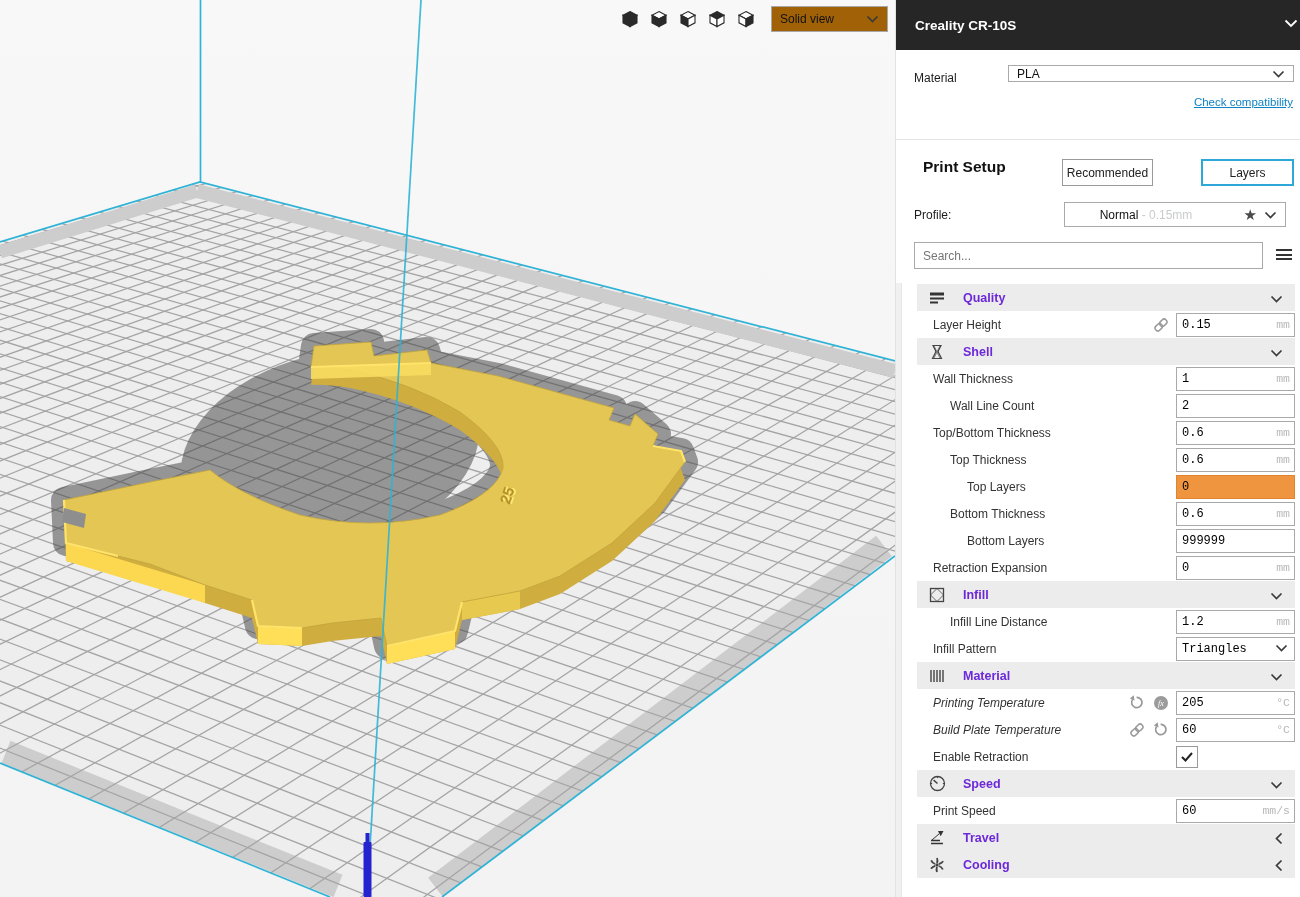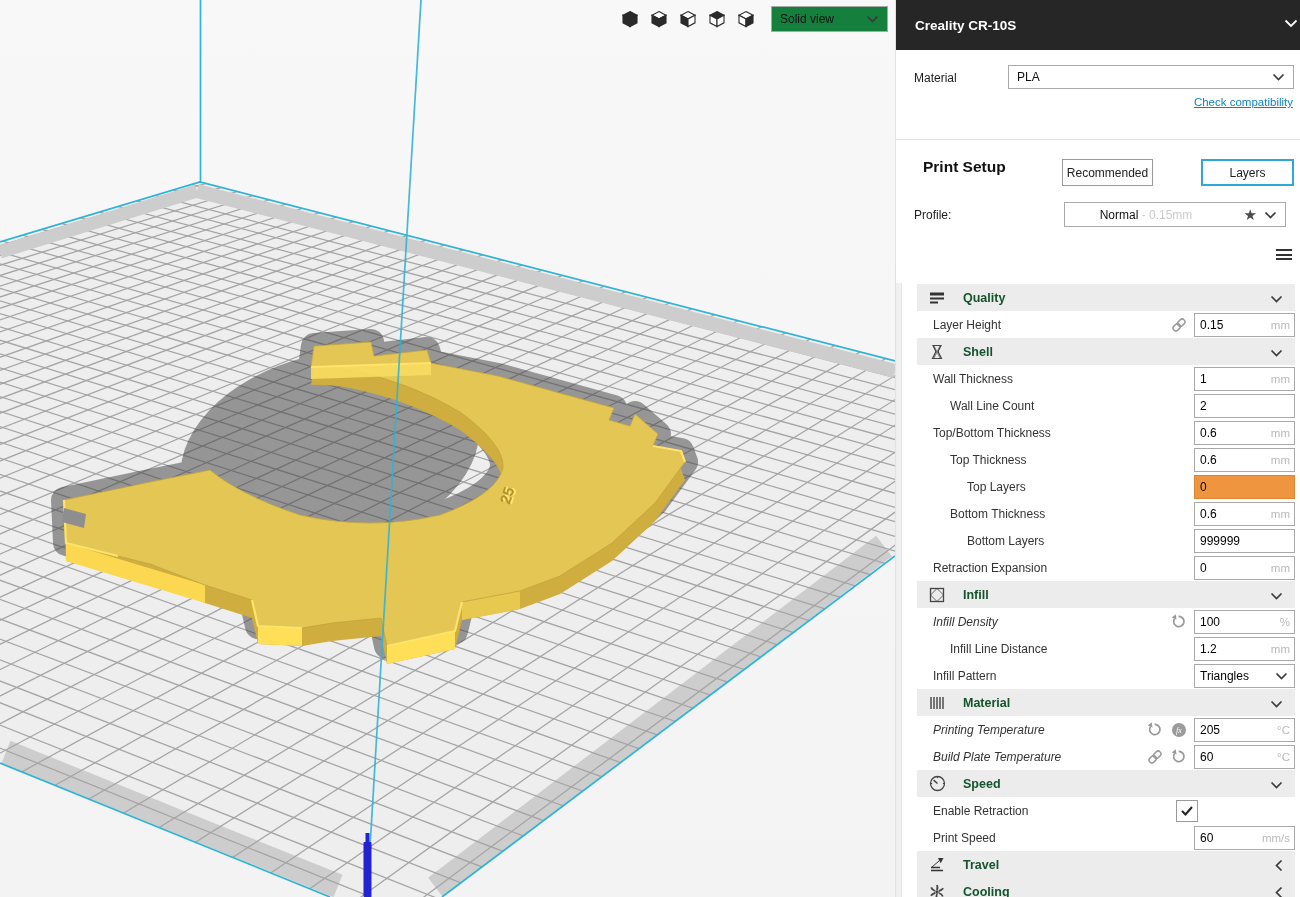--- a/index.html
+++ b/index.html
@@ -3,21 +3,21 @@
 <meta charset="utf-8">
 <style>
   html,body{margin:0;padding:0;background:#fff;}
   *{box-sizing:border-box;}
   .stage{position:relative;width:1300px;height:897px;overflow:hidden;
          font-family:"Liberation Sans",sans-serif;background:#f6f6f6;}
   
   #scene{position:absolute;left:0;top:0;}
   .toolbar{position:absolute;left:618px;top:6px;display:flex;align-items:center;gap:6px;z-index:5;}
   .cubebtn{width:23px;height:25px;display:flex;align-items:center;justify-content:center;cursor:pointer;}
-  .viewdd{width:117px;height:26px;border:1px solid #a8a8a8;background:#15803d;display:flex;
+  .viewdd{width:117px;height:26px;border:1px solid #a8a8a8;background:#a16207;display:flex;
           align-items:center;justify-content:space-between;padding:0 8px;font-size:12px;color:#111;margin-left:8px;cursor:pointer;}
   
   .panel{position:absolute;left:895px;top:0;width:405px;height:897px;background:#fff;border-left:1px solid #e2e2e2;}
   .phead{height:50px;background:#262626;color:#fff;font-size:13.5px;font-weight:bold;
          display:flex;align-items:center;padding-left:19px;position:relative;cursor:pointer;}
   .phead .hchev{position:absolute;right:2px;top:16px;}
   .lbl{position:absolute;font-size:12px;color:#1c1c1c;}
   .ddbox{position:absolute;border:1px solid #a9a9a9;background:#fff;display:flex;align-items:center;
          justify-content:space-between;padding:0 8px;font-size:12px;color:#111;cursor:pointer;}
   .complink{position:absolute;right:7px;top:96px;font-size:11.5px;color:#0e83c3;text-decoration:underline;cursor:pointer;margin-left:23px;}
@@ -30,28 +30,28 @@
   .searchwrap{position:absolute;left:18px;top:242px;width:349px;height:27px;}
   .searchwrap input{width:100%;height:100%;border:1px solid #a9a9a9;font-size:12px;padding:0 8px;
             font-family:"Liberation Sans",sans-serif;color:#222;outline:none;}
   .menubtn{position:absolute;left:380px;top:249px;width:16px;height:13px;cursor:pointer;}
   .menubtn i{display:block;height:2px;background:#333;margin-bottom:2.5px;}
   .scrolltrack{position:absolute;left:0;top:283px;bottom:0;width:6px;background:#f0f0f0;border-right:1px solid #e6e6e6;cursor:pointer;}
   #settings-list{position:absolute;left:21px;top:284px;width:378px;}
   .row{position:relative;height:27px;font-size:12px;}
   .row.cat{background:#ebeceb;display:flex;align-items:center;cursor:pointer;}
   .cicon{width:20px;display:flex;justify-content:center;margin-left:10px;}
-  .clabel{font-weight:bold;font-size:12.5px;color:#14532d;margin-left:16px;}
+  .clabel{font-weight:bold;font-size:12.5px;color:#6d28d9;margin-left:16px;}
   .cchev{position:absolute;right:12px;top:8px;}
   .row.set{display:flex;align-items:center;background:#fff;}
   .slabel{color:#333;}
   .slabel.it{font-style:italic;}
   .controls{position:absolute;right:0;top:0;height:27px;display:flex;align-items:center;}
   .ricon{width:17px;height:17px;margin-right:7px;display:flex;align-items:center;justify-content:center;}
-  .box{width:101px;height:24px;border:1px solid #a9a9a9;background:#fff;display:flex;align-items:center;cursor:text;}
+  .box{width:119px;height:24px;border:1px solid #a9a9a9;background:#fff;display:flex;align-items:center;cursor:text;font-family:Liberation Mono, monospace;}
   .box .val{flex:1;padding-left:5px;color:#000;}
   .box .unit{padding-right:4px;color:#b9b9b9;font-size:11.5px;}
   .box.orange{background:#f0953f;border-color:#e0842f;}
   .box.dd{cursor:pointer;}
   .box .dchev{padding-right:6px;}
   .cb{width:22px;height:22px;border:1px solid #9a9a9a;background:#fff;display:flex;align-items:center;
       justify-content:center;cursor:pointer;margin-right:97px;}
 </style>
 </head>
 <body>
@@ -290,21 +290,21 @@
     <div class="phead">
       <span>Creality CR-10S</span>
       <span class="hchev">
         <svg width="14" height="9" viewBox="0 0 14 9">
             <polyline points="1.5,1.5 7,7 12.5,1.5" fill="none" stroke="#fff" stroke-width="1.8"></polyline>
           </svg>
       </span>
     </div>
 
     <span class="lbl" style="left:18px;top:71px">Material</span>
-    <div class="ddbox" style="left:112px;top:65px;width:286px;height:24px">
+    <div class="ddbox" style="left:112px;top:65px;width:286px;height:17px">
       <span>PLA</span>
       <span>
         <svg width="13" height="8" viewBox="0 0 13 8">
             <polyline points="1.5,1.5 6.5,6.5 11.5,1.5" fill="none" stroke="#3a3a3a" stroke-width="1.7"></polyline>
           </svg>
       </span>
     </div>
     <span class="complink">Check compatibility</span>
     <div class="divider"></div>
 
@@ -322,20 +322,23 @@
       <span style="display:flex;align-items:center;gap:7px">
         <span style="color:#4a4a4a;font-size:15px;line-height:1">★</span>
         <span>
           <svg width="13" height="8" viewBox="0 0 13 8">
               <polyline points="1.5,1.5 6.5,6.5 11.5,1.5" fill="none" stroke="#3a3a3a" stroke-width="1.7"></polyline>
             </svg>
         </span>
       </span>
     </div>
 
+    <div class="searchwrap">
+      <input type="text" placeholder="Search..." style="">
+    </div>
     <span class="menubtn">
         <i></i>
         <i></i>
         <i></i>
       </span>
 
     <div class="scrolltrack"></div>
     <div id="settings-list">
         <div class="row cat">
           <span class="cicon">
@@ -457,35 +460,20 @@
               <rect x="1.5" y="1.5" width="13" height="13" stroke-width="1.3"></rect>
               <path d="M1.5,8 L8,1.5 M8,14.5 L14.5,8 M1.5,8 L8,14.5 M8,1.5 L14.5,8" stroke-width="0.8"></path>
             </svg>
           </span>
           <span class="clabel">Infill</span>
           <span class="cchev"><svg width="13" height="8" viewBox="0 0 13 8">
               <polyline points="1.5,1.5 6.5,6.5 11.5,1.5" fill="none" stroke="#3a3a3a" stroke-width="1.7"></polyline>
             </svg></span>
         </div>
         <div class="row set">
-          <span class="slabel it" style="padding-left:16px">Infill Density</span>
-          <span class="controls">
-            <span class="ricon">
-              <svg width="15" height="15" viewBox="0 0 15 15">
-                <path d="M3.6,4.4 A5.2,5.2 0 1 0 7.6,2.3" fill="none" stroke="#999" stroke-width="1.7"></path>
-                <polygon points="4.6,0.2 0.9,3.4 5.6,5.4" fill="#999"></polygon>
-              </svg>
-            </span>
-            <span class="ctl box ">
-              <span class="val">100</span>
-              <span class="unit">%</span>
-            </span>
-          </span>
-        </div>
-        <div class="row set">
           <span class="slabel " style="padding-left:33px">Infill Line Distance</span>
           <span class="controls">
             <span class="ctl box ">
               <span class="val">1.2</span>
               <span class="unit">mm</span>
             </span>
           </span>
         </div>
         <div class="row set">
           <span class="slabel " style="padding-left:16px">Infill Pattern</span>
@@ -546,42 +534,42 @@
                 <path d="M3.6,4.4 A5.2,5.2 0 1 0 7.6,2.3" fill="none" stroke="#999" stroke-width="1.7"></path>
                 <polygon points="4.6,0.2 0.9,3.4 5.6,5.4" fill="#999"></polygon>
               </svg>
             </span>
             <span class="ctl box ">
               <span class="val">60</span>
               <span class="unit">°C</span>
             </span>
           </span>
         </div>
+        <div class="row set">
+          <span class="slabel " style="padding-left:16px">Enable Retraction</span>
+          <span class="controls">
+            <span class="cb">
+              <svg width="14" height="14" viewBox="0 0 14 14">
+                <polyline points="2,7 5.5,10.5 12,3" fill="none" stroke="#222" stroke-width="2"></polyline>
+              </svg>
+            </span>
+          </span>
+        </div>
         <div class="row cat">
           <span class="cicon">
             <svg width="17" height="17" viewBox="0 0 17 17" fill="none" stroke="#444">
               <circle cx="8.5" cy="8.5" r="7" stroke-width="1.3"></circle>
               <path d="M8.5,8.5 L4.6,5.1" stroke-width="1.5"></path>
               <path d="M8.5,1.5 v1.6 M15.5,8.5 h-1.6 M1.5,8.5 h1.6" stroke-width="1"></path>
             </svg>
           </span>
           <span class="clabel">Speed</span>
           <span class="cchev"><svg width="13" height="8" viewBox="0 0 13 8">
               <polyline points="1.5,1.5 6.5,6.5 11.5,1.5" fill="none" stroke="#3a3a3a" stroke-width="1.7"></polyline>
             </svg></span>
-        </div>
-        <div class="row set">
-          <span class="slabel " style="padding-left:16px">Enable Retraction</span>
-          <span class="controls">
-            <span class="cb">
-              <svg width="14" height="14" viewBox="0 0 14 14">
-                <polyline points="2,7 5.5,10.5 12,3" fill="none" stroke="#222" stroke-width="2"></polyline>
-              </svg>
-            </span>
-          </span>
         </div>
         <div class="row set">
           <span class="slabel " style="padding-left:16px">Print Speed</span>
           <span class="controls">
             <span class="ctl box ">
               <span class="val">60</span>
               <span class="unit">mm/s</span>
             </span>
           </span>
         </div>

